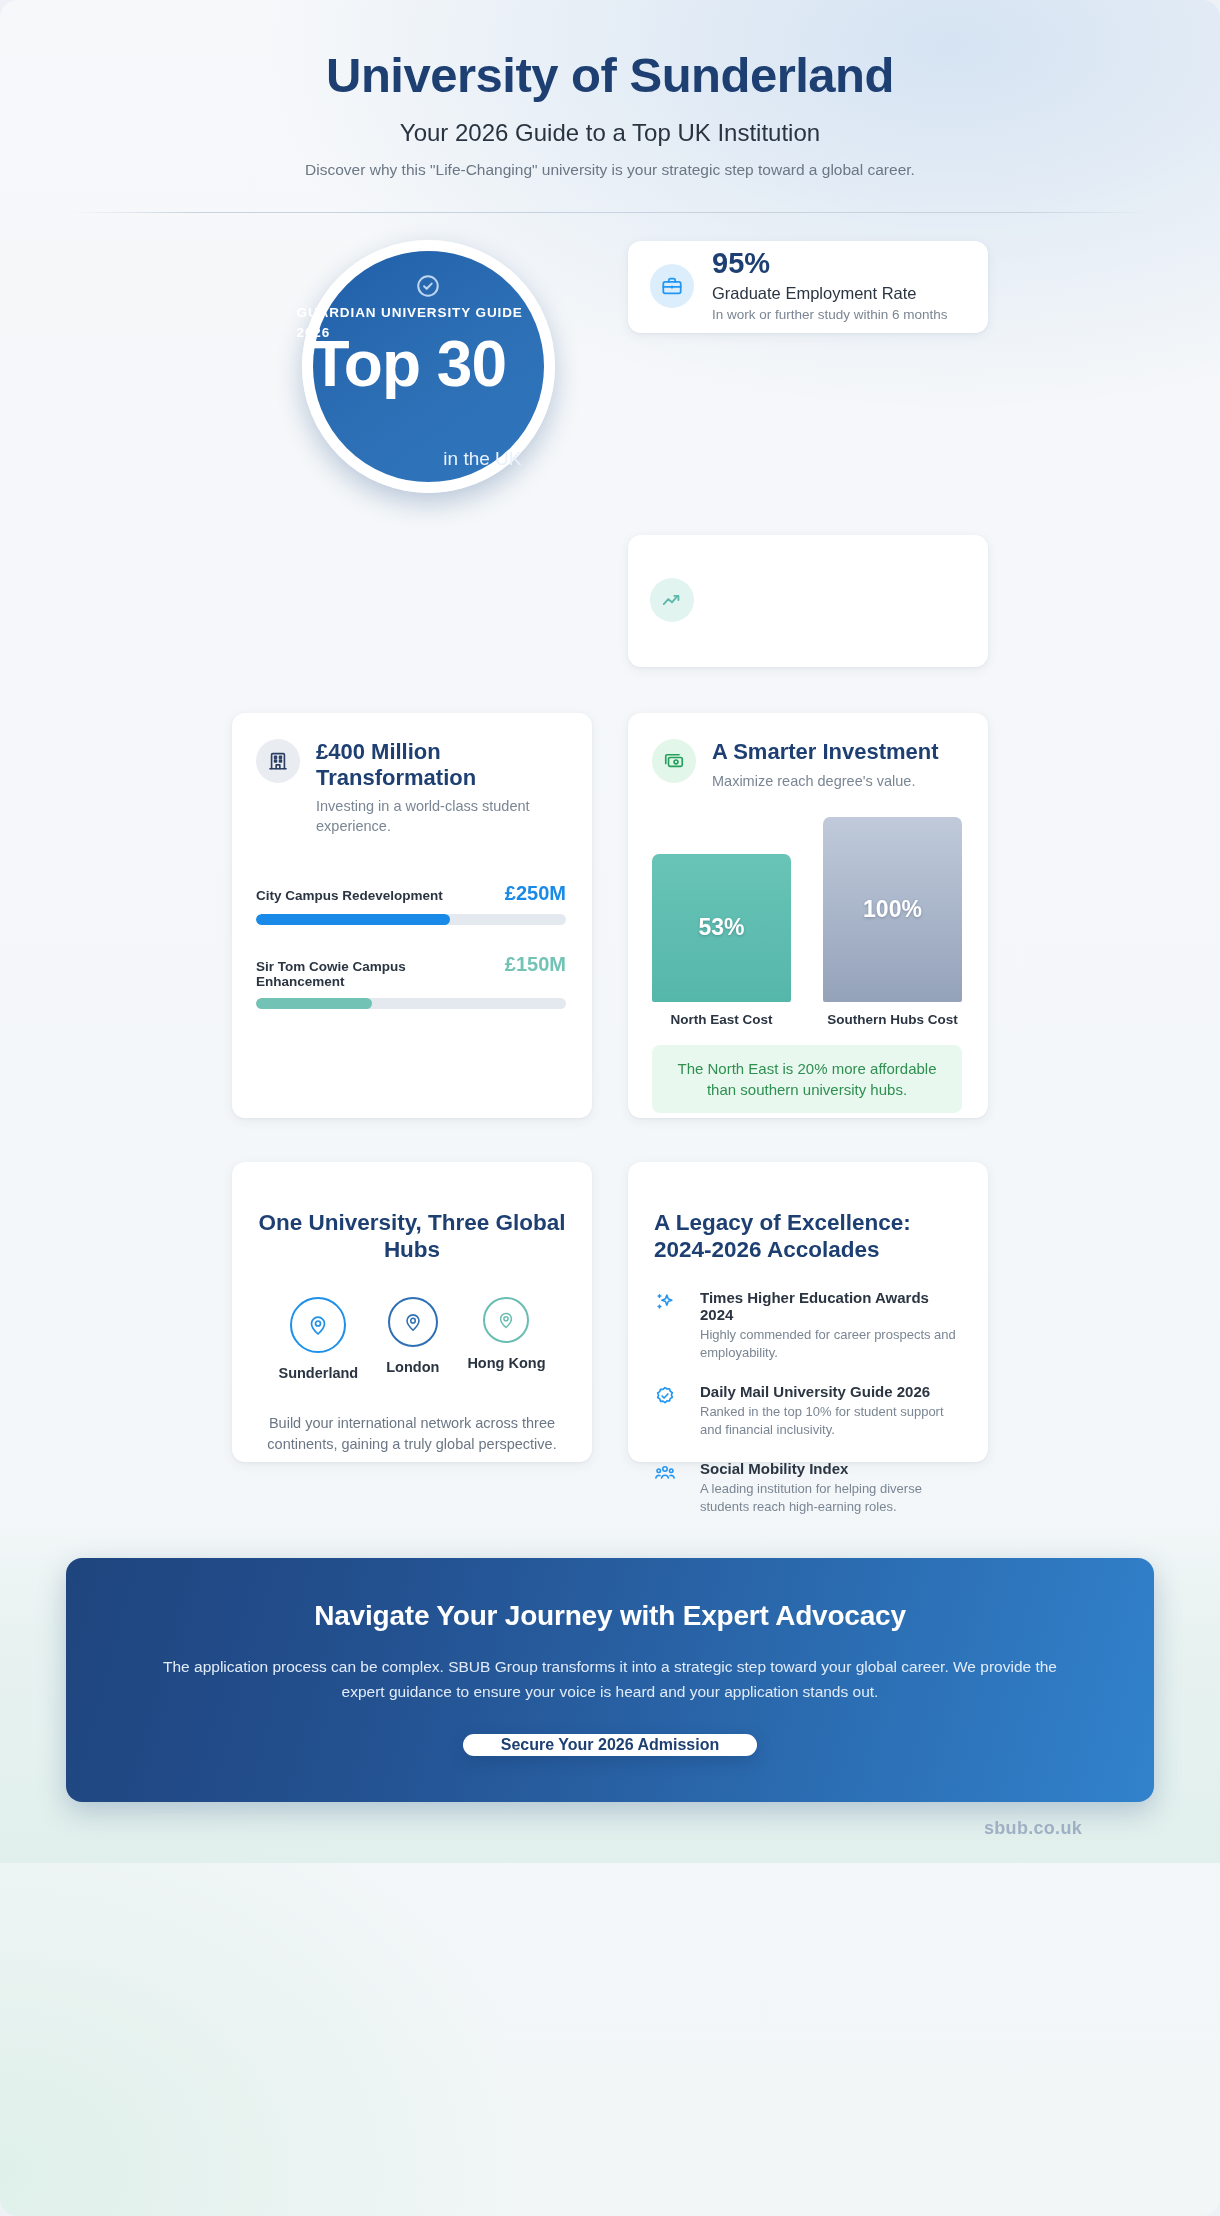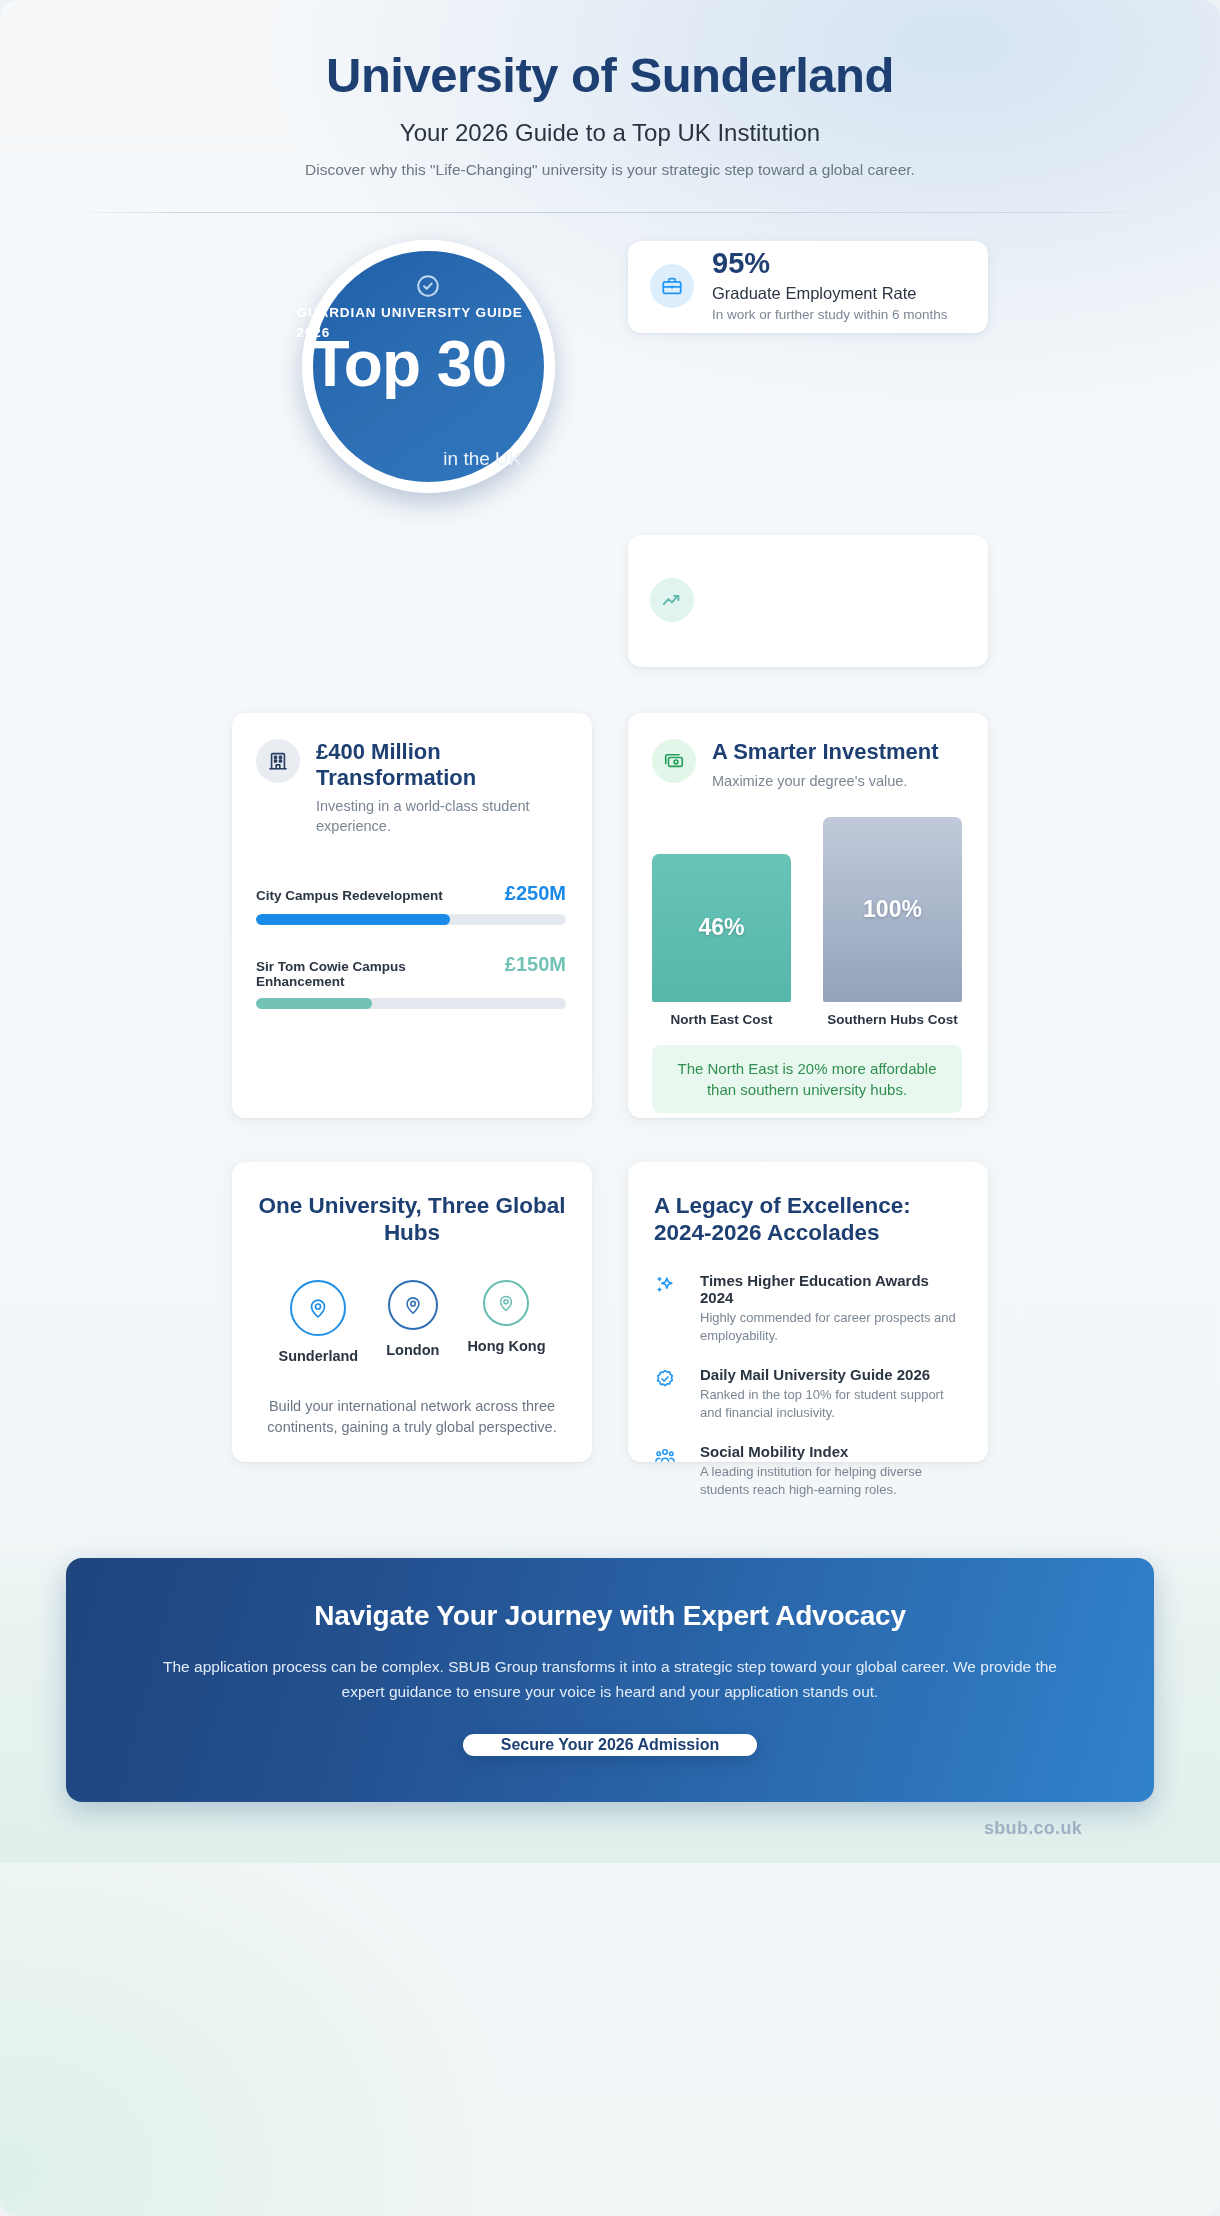--- a/index.html
+++ b/index.html
@@ -152,21 +152,21 @@
     margin-top: 18px; background: #e9f8ee; border-radius: 8px;
     padding: 13px 16px; text-align: center;
     font-size: 15px; color: #2f8f51; line-height: 1.42;
   }
 
   
   .hubs-card {
     grid-column: 1; margin-top: 44px; padding: 30px 26px 28px;
     height: 300px; text-align: center;
   }
-  .sec-title { font-size: 22.5px; font-weight: bold; color: #1d3f72; line-height: 1.2; }
+  .sec-title { font-size: 22.5px; font-weight: bold; color: #1d3f72; line-height: 1.2; margin-top: 17px; }
   .hubs-row { margin-top: 34px; display: flex; justify-content: center; gap: 28px; }
   .hub { display: flex; flex-direction: column; align-items: center; }
   .hub-ring {
     border-radius: 50%; display: flex; align-items: center; justify-content: center;
     background: #fff;
   }
   .hub-name { margin-top: 12px; font-size: 14.5px; font-weight: bold; color: #2b3542; }
   .hubs-foot { margin-top: 32px; font-size: 14.5px; color: #6b7785; line-height: 1.45; padding: 0 6px; }
 
   
@@ -310,27 +310,27 @@
       <div class="tc-head">
         <span class="icon-circle ic-green">
           <svg width="22" height="22" viewBox="0 0 24 24" fill="none" stroke="#22a05a" stroke-width="1.8" stroke-linecap="round" stroke-linejoin="round">
             <rect x="6" y="8.2" width="15" height="9.6" rx="1.6"></rect>
             <path d="M17.5 5.2H4.6A1.6 1.6 0 003 6.8v8"></path>
             <circle cx="14.2" cy="13" r="2.1"></circle>
           </svg>
         </span>
         <div>
           <div class="tc-title">A Smarter Investment</div>
-          <div class="tc-sub">Maximize your degree's value.</div>
+          <div class="tc-sub">Maximize reach degree's value.</div>
         </div>
       </div>
 
       <div class="chart-area">
         <div class="bar-col">
-          <div class="vbar teal" id="vb0" style="height: 148px;">46%</div>
+          <div class="vbar teal" id="vb0" style="height: 148px;">53%</div>
           <div class="vbar-label">North East Cost</div>
         </div>
         <div class="bar-col">
           <div class="vbar slate" id="vb1" style="height: 185px;">100%</div>
           <div class="vbar-label">Southern Hubs Cost</div>
         </div>
       </div>
 
       <div class="note">The North East is 20% more affordable than southern university hubs.</div>
     </div>

